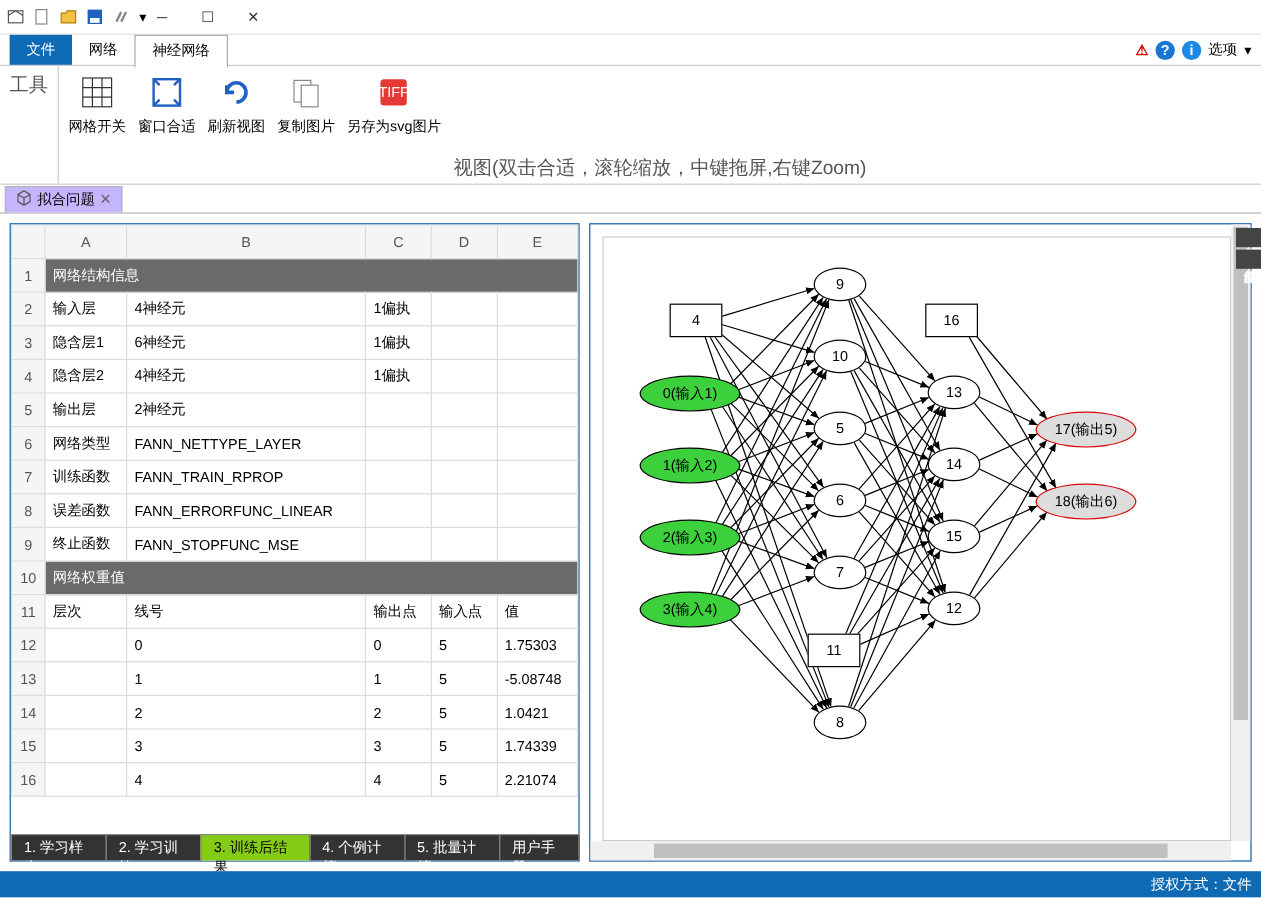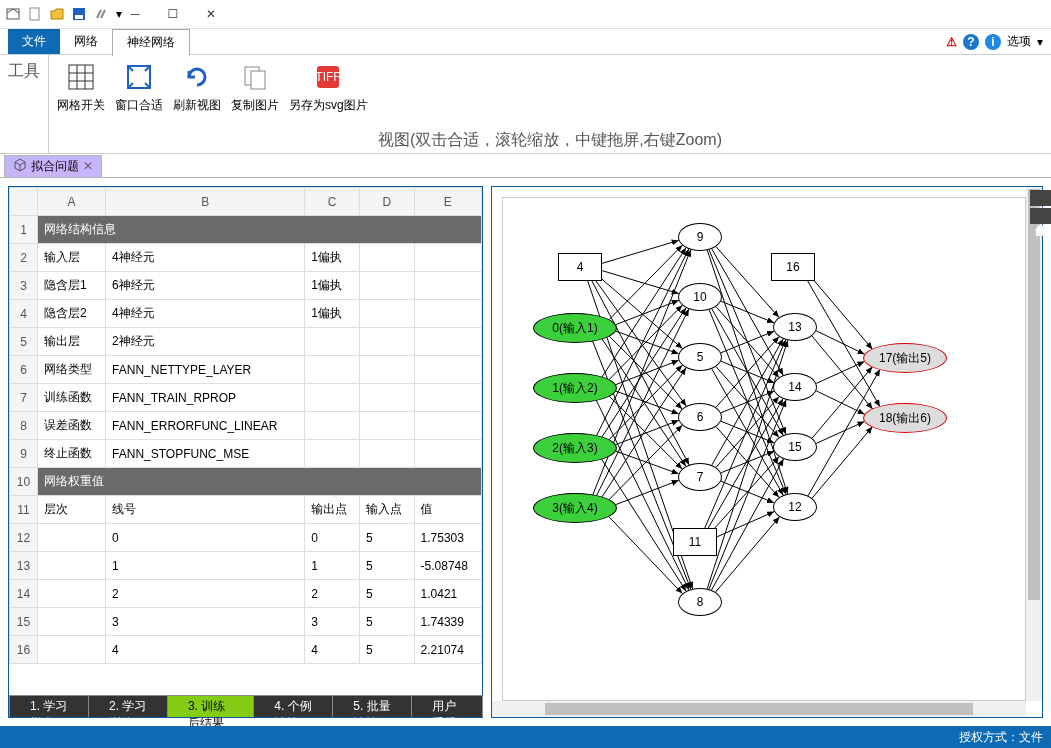--- a/index.html
+++ b/index.html
@@ -38,21 +38,21 @@
 .scrollbar-v { position: absolute; right: 0; top: 0; bottom: 16px; width: 16px; background: #f0f0f0; }
 .scrollbar-h { position: absolute; left: 0; right: 16px; bottom: 0; height: 16px; background: #f0f0f0; }
 .scroll-thumb { background: #c0c0c0; }
 .graph-area { position: absolute; inset: 10px 16px 16px 10px; border: 1px solid #ccc; overflow: hidden; }
 .node { position: absolute; border: 1px solid #000; background: #fff; display: flex; align-items: center; justify-content: center; }
 .node.ellipse { border-radius: 50%; }
 .node.input { background: #3dd03d; }
 .node.output { background: #ddd; border-color: #d00; }
 svg.edges { position: absolute; inset: 0; width: 100%; height: 100%; }
 .bottom-tabs { height: 22px; display: flex; background: #fff; }
-.bottom-tab { padding: 2px 20px; border: 1px solid #888; border-bottom: none; background: #333; color: #fff; cursor: pointer; margin-right: -1px; }
+.bottom-tab { padding: 2px 10px; border: 1px solid #888; border-bottom: none; background: #333; color: #fff; cursor: pointer; margin-right: -1px; }
 .bottom-tab.active { background: #84cc16; color: #000; }
 .statusbar { height: 22px; background: #0f6ab4; color: #fff; display: flex; align-items: center; padding: 0 8px; justify-content: space-between; }
 .side-tabs { position: absolute; right: 0; top: 190px; display: flex; flex-direction: column; }
 .side-tab { writing-mode: vertical-rl; background: #444; color: #fff; padding: 8px 3px; margin-bottom: 2px; cursor: pointer; font-size: 11px; }
 </style>
 </head>
 <body>
 
 <div class="titlebar">
   <div class="qat">

